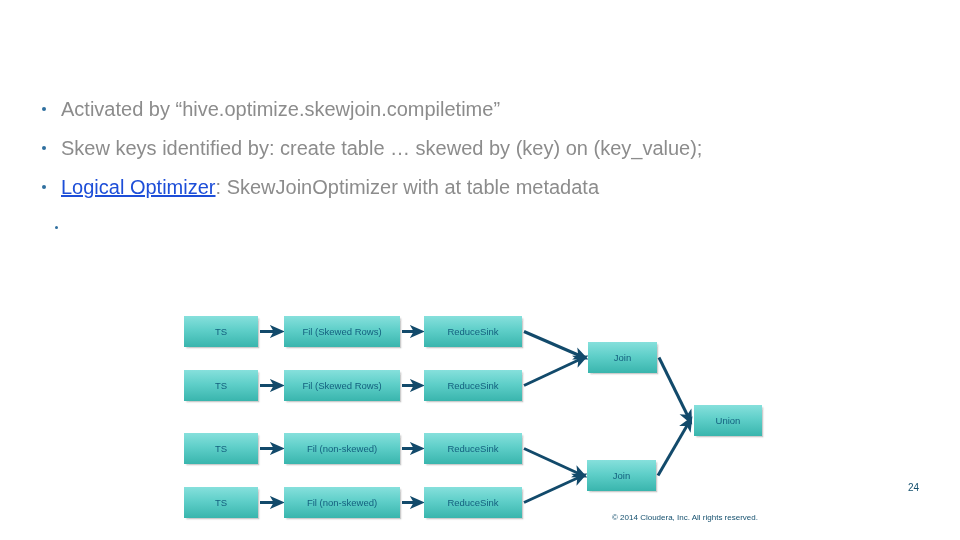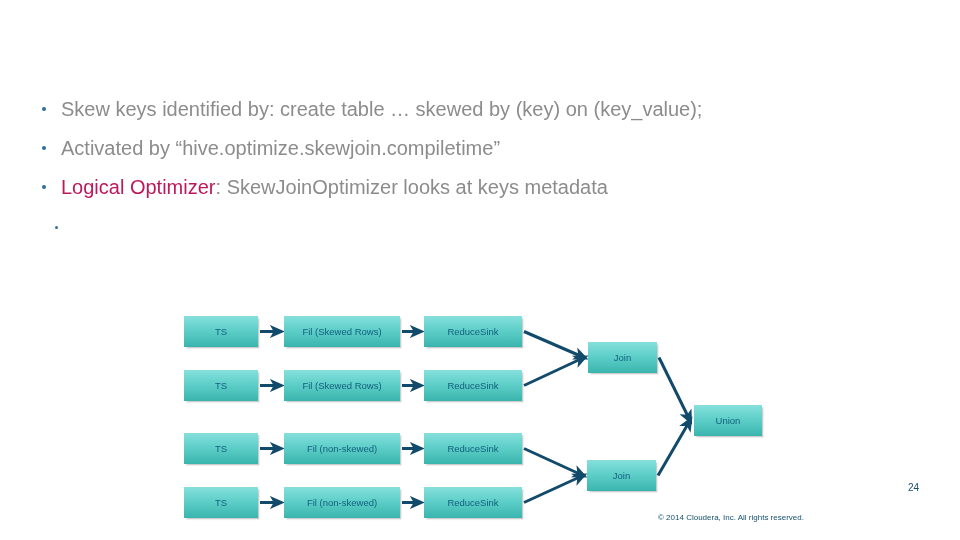--- a/index.html
+++ b/index.html
@@ -22,21 +22,21 @@
   .b1{
     position:relative;padding-left:28px;
     font-size:20px;line-height:27px;color:#8c8c8c;
     margin-bottom:12px;
   }
   .b1 .dot{
     position:absolute;left:9px;top:11px;width:4px;height:4px;
     background:#2f6f9f;border-radius:50%;
   }
   .b1 .txt{display:inline;}
-  .green{color:#be185d;}
+  .green{color:#1d4ed8;text-decoration:underline;}
   .b2{
     position:relative;padding-left:40px;
     font-size:15px;line-height:21px;color:#8c8c8c;
     margin-top:16px;
   }
   .b2 .dot{
     position:absolute;left:22px;top:9px;width:3px;height:3px;
     background:#2f6f9f;border-radius:50%;
   }
 
@@ -52,49 +52,49 @@
   }
   .svgwrap{position:absolute;left:0;top:0;width:960px;height:540px;pointer-events:none;}
 
   
   .logo{
     position:absolute;left:31px;top:503px;
     font-size:21px;font-weight:bold;color:#10557e;
     letter-spacing:-0.7px;font-family:"DejaVu Sans", sans-serif;
   }
   .copyright{
-    position:absolute;left:658px;top:513px;
+    position:absolute;left:612px;top:513px;
     font-size:8px;color:#15506e;white-space:nowrap;
   }
   .pagenum{
     position:absolute;left:908px;top:482px;
     font-size:10px;color:#15506e;
   }
 </style>
 </head>
 <body>
 
 <div class="slide">
 
 
   <div class="bullets">
 
     <div class="b1">
       <span class="dot"></span>
+      <span class="txt">Activated by “hive.optimize.skewjoin.compiletime”</span>
+    </div>
+
+    <div class="b1">
+      <span class="dot"></span>
       <span class="txt">Skew keys identified by:  create table … skewed by (key) on (key_value);</span>
     </div>
 
     <div class="b1">
       <span class="dot"></span>
-      <span class="txt">Activated by “hive.optimize.skewjoin.compiletime”</span>
-    </div>
-
-    <div class="b1">
-      <span class="dot"></span>
-      <span class="txt green">Logical Optimizer</span><span class="txt">: SkewJoinOptimizer looks at keys metadata</span>
+      <span class="txt green">Logical Optimizer</span><span class="txt">: SkewJoinOptimizer with at table metadata</span>
     </div>
 
     <div class="b2">
       <span class="dot"></span>
     </div>
 
   </div>
 
   <div class="diagram">
     <svg class="svgwrap" width="960" height="540" viewBox="0 0 960 540">

